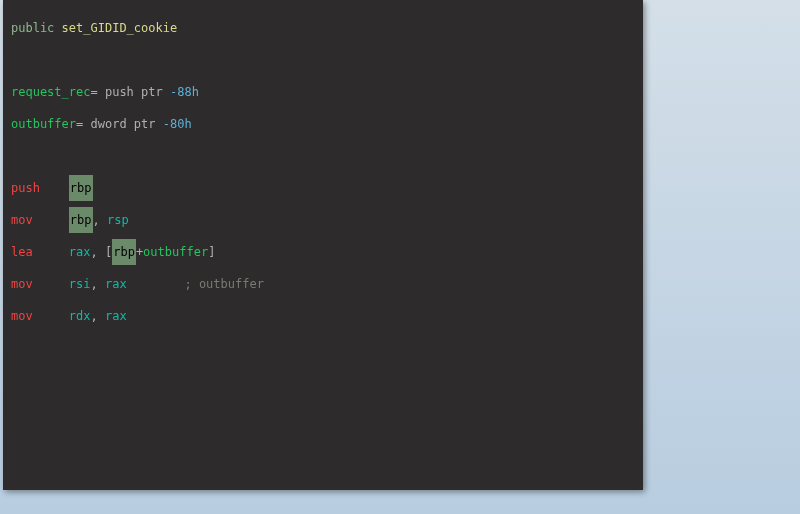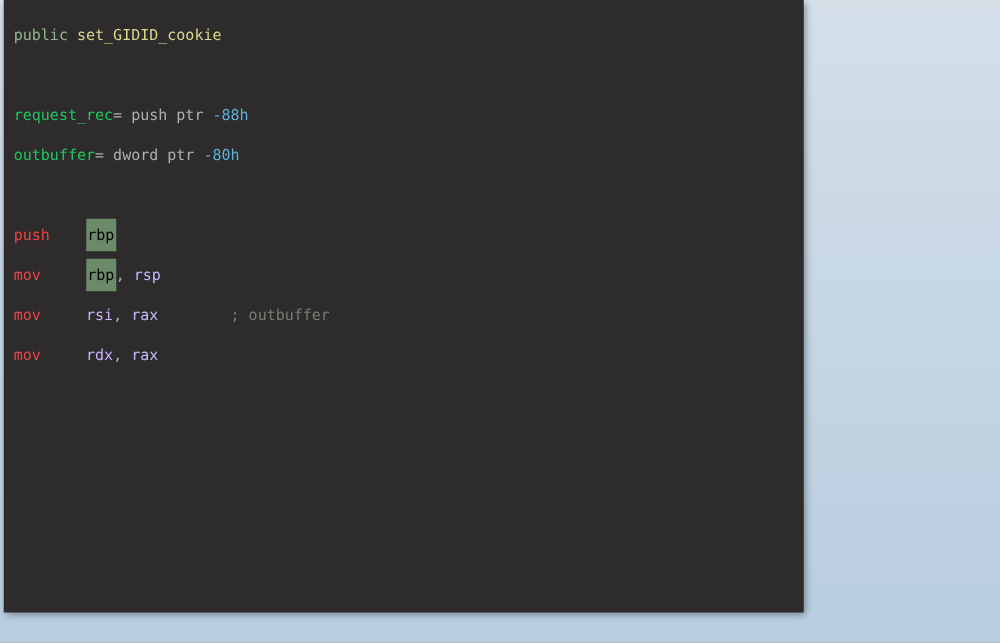--- a/index.html
+++ b/index.html
@@ -4,39 +4,40 @@
 <style>
   html,body{margin:0;padding:0;background:linear-gradient(180deg,#d4dfe8 0%,#b8cde0 100%);height:514px;width:800px;overflow:hidden;font-family:'Consolas','Monaco',monospace;font-size:12px;line-height:16px}
   .panel{position:absolute;left:3px;top:0;width:640px;height:490px;background:#2d2b2c;box-shadow:2px 2px 6px rgba(0,0,0,.4);overflow:hidden}
   .code{padding:4px 8px;white-space:pre}
   .line{display:block;height:16px}
   .kw-pub{color:#8fb78f}
   .name{color:#d9d98c}
   .text{color:#b0b0b0}
   .mnem{color:#ef4444}
   .reg{background:#6a8a6a;color:#000;padding:6px 1px}
-  .reg2{color:#c4b5fd}
+  .reg2{color:#14b8a6}
   .num{color:#5eb0d9}
   .call{color:#5eb0d9}
   .cmt{color:#7a7a72}
   .addr{color:#22c55e}
   .ptr{color:#5eb0d9}
 </style>
 </head>
 <body>
 
 <div class="panel">
 <div class="code">
 <span class="line"><span class="kw-pub">public</span> <span class="name">set_GIDID_cookie</span></span>
 <span class="line"> </span>
 <span class="line"><span class="addr">request_rec</span><span class="text">= push ptr </span><span class="ptr">-88h</span></span>
 <span class="line"><span class="addr">outbuffer</span><span class="text">= dword ptr </span><span class="ptr">-80h</span></span>
 <span class="line"> </span>
 <span class="line"><span class="mnem">push</span>    <span class="reg">rbp</span></span>
 <span class="line"><span class="mnem">mov</span>     <span class="reg">rbp</span><span class="text">, </span><span class="reg2">rsp</span></span>
+<span class="line"><span class="mnem">lea</span>     <span class="reg2">rax</span><span class="text">, [</span><span class="reg">rbp</span><span class="text">+</span><span class="addr">outbuffer</span><span class="text">]</span></span>
 <span class="line"><span class="mnem">mov</span>     <span class="reg2">rsi</span><span class="text">, </span><span class="reg2">rax</span>        <span class="cmt">; outbuffer</span></span>
 <span class="line"><span class="mnem">mov</span>     <span class="reg2">rdx</span><span class="text">, </span><span class="reg2">rax</span></span>
 
 
 
 
 
 
 
 

